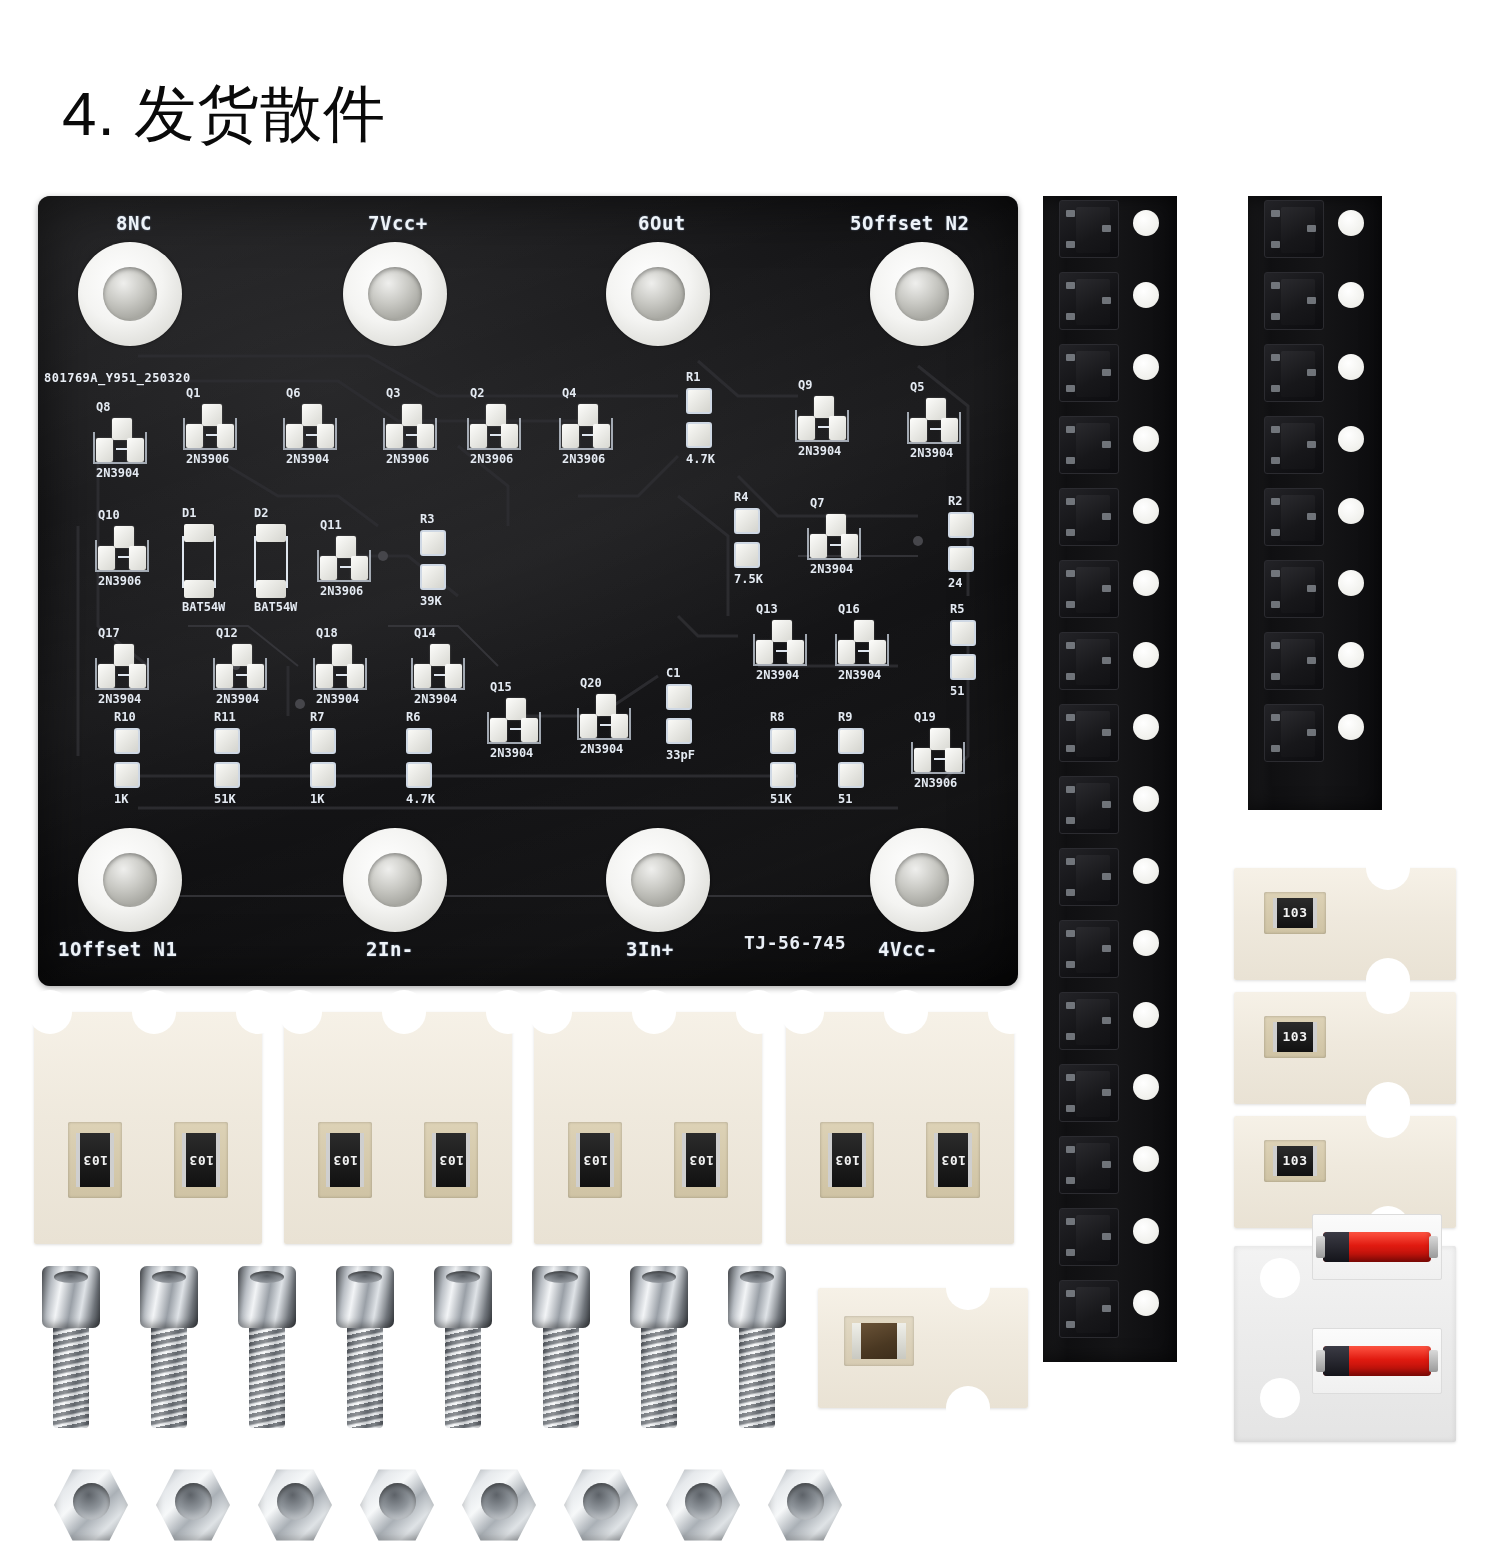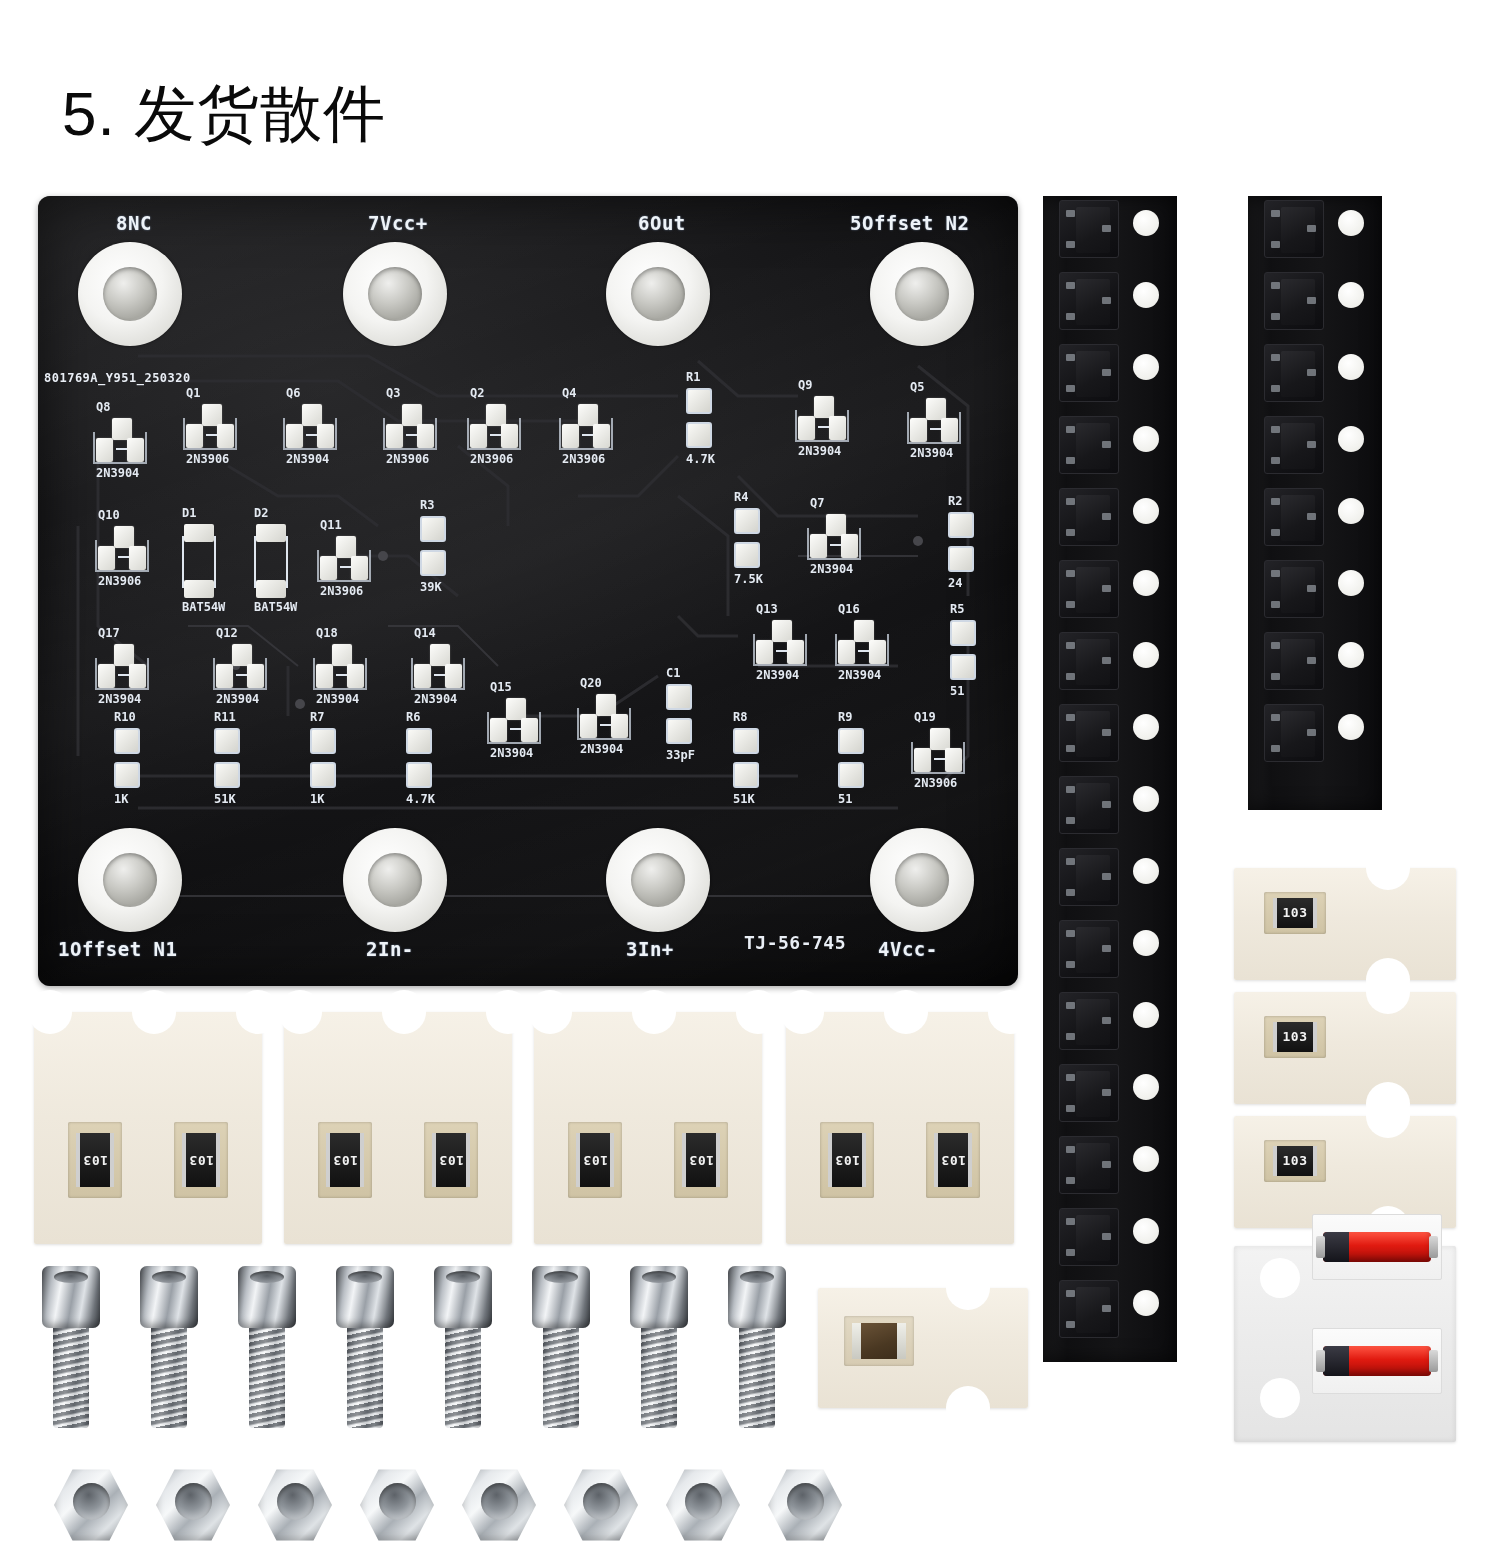--- a/index.html
+++ b/index.html
@@ -301,21 +301,21 @@
   .nut .bore {
     position:absolute; left: 19px; top: 15px; width: 37px; height: 37px;
     border-radius: 50%;
     background: radial-gradient(circle at 42% 32%, #5d6268 0%, #8e949a 45%, #c8ccd0 80%, #a4a9ae 100%);
     box-shadow: inset 0 3px 5px rgba(0,0,0,.5);
   }
 </style>
 </head>
 <body>
 
-<div id="page-title">5. 发货散件</div>
+<div id="page-title">4. 发货散件</div>
 
 <div id="pcb-board">
 
   <svg id="pcb-traces" viewBox="0 0 980 790" preserveAspectRatio="none">
     <g stroke="#2d2d31" stroke-width="3" fill="none" opacity="0.95">
       <path d="M100 160 L330 160 L400 200 L640 200"></path>
       <path d="M120 185 L300 185 L360 225 L560 225"></path>
       <path d="M660 165 L700 200 L760 200"></path>
       <path d="M880 170 L930 210 L930 400"></path>
       <path d="M60 250 L60 430 L110 470"></path>
@@ -568,21 +568,21 @@
         <div class="dash"></div>
         <div class="ref">Q19</div>
         <div class="val" style="top: 48px;">2N3906</div>
       </div>
       <div class="fp fp-res" style="left: 648px; top: 192px;">
         <div class="p pa"></div>
         <div class="p pb"></div>
         <div class="ref">R1</div>
         <div class="val" style="top: 64px;">4.7K</div>
       </div>
-      <div class="fp fp-res" style="left: 382px; top: 320px; text-align: right;">
+      <div class="fp fp-res" style="left: 382px; top: 334px; text-align: right;">
         <div class="p pa"></div>
         <div class="p pb"></div>
         <div class="ref">R3</div>
         <div class="val" style="top: 64px;">39K</div>
       </div>
       <div class="fp fp-res" style="left: 696px; top: 312px;">
         <div class="p pa"></div>
         <div class="p pb"></div>
         <div class="ref">R4</div>
         <div class="val" style="top: 64px;">7.5K</div>
@@ -616,21 +616,21 @@
         <div class="p pb"></div>
         <div class="ref">R7</div>
         <div class="val" style="top: 64px;">1K</div>
       </div>
       <div class="fp fp-res" style="left: 368px; top: 532px;">
         <div class="p pa"></div>
         <div class="p pb"></div>
         <div class="ref">R6</div>
         <div class="val" style="top: 64px;">4.7K</div>
       </div>
-      <div class="fp fp-res" style="left: 695px; top: 532px;">
+      <div class="fp fp-res" style="left: 732px; top: 532px;">
         <div class="p pa"></div>
         <div class="p pb"></div>
         <div class="ref">R8</div>
         <div class="val" style="top: 64px;">51K</div>
       </div>
       <div class="fp fp-res" style="left: 800px; top: 532px;">
         <div class="p pa"></div>
         <div class="p pb"></div>
         <div class="ref">R9</div>
         <div class="val" style="top: 64px;">51</div>

